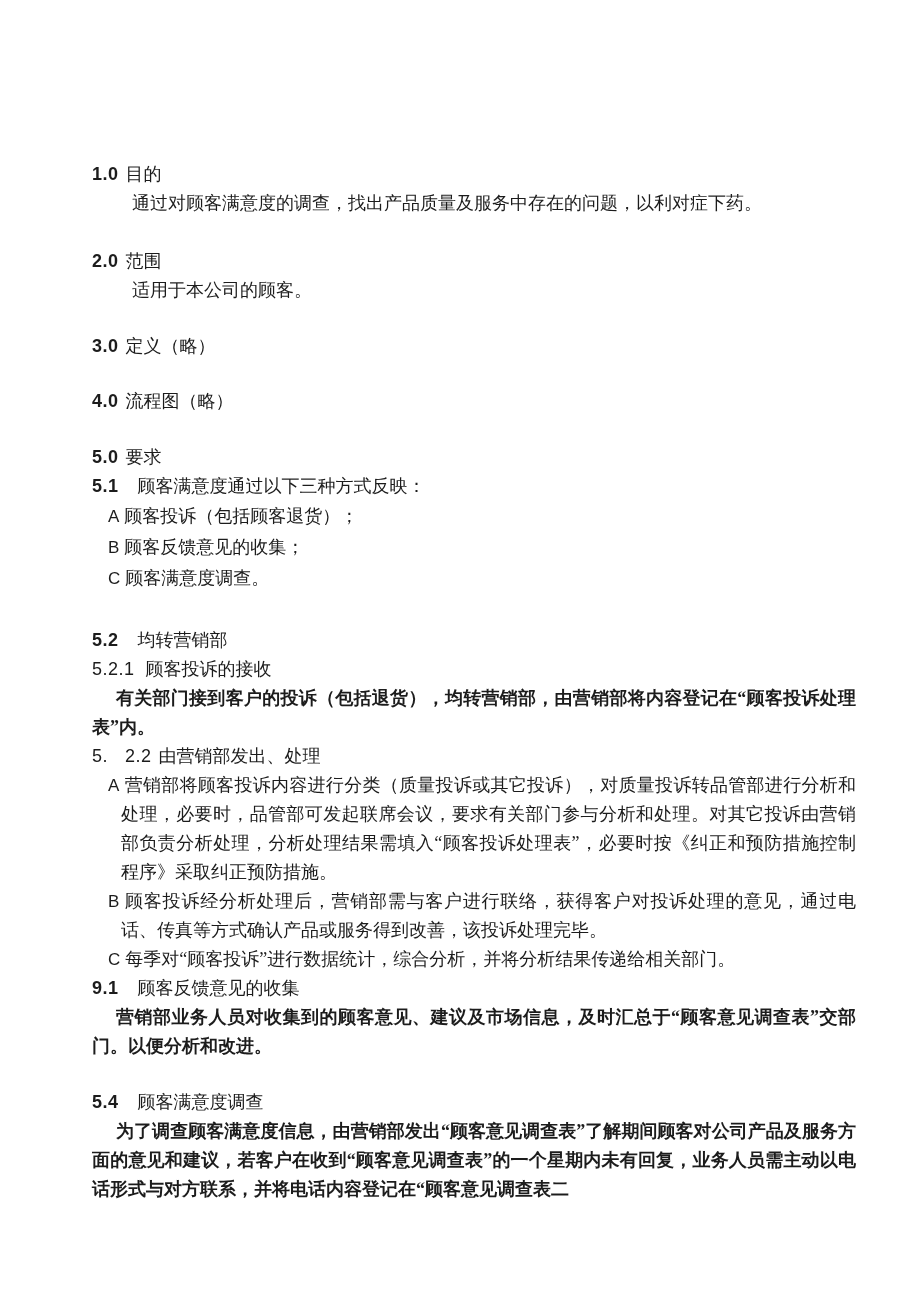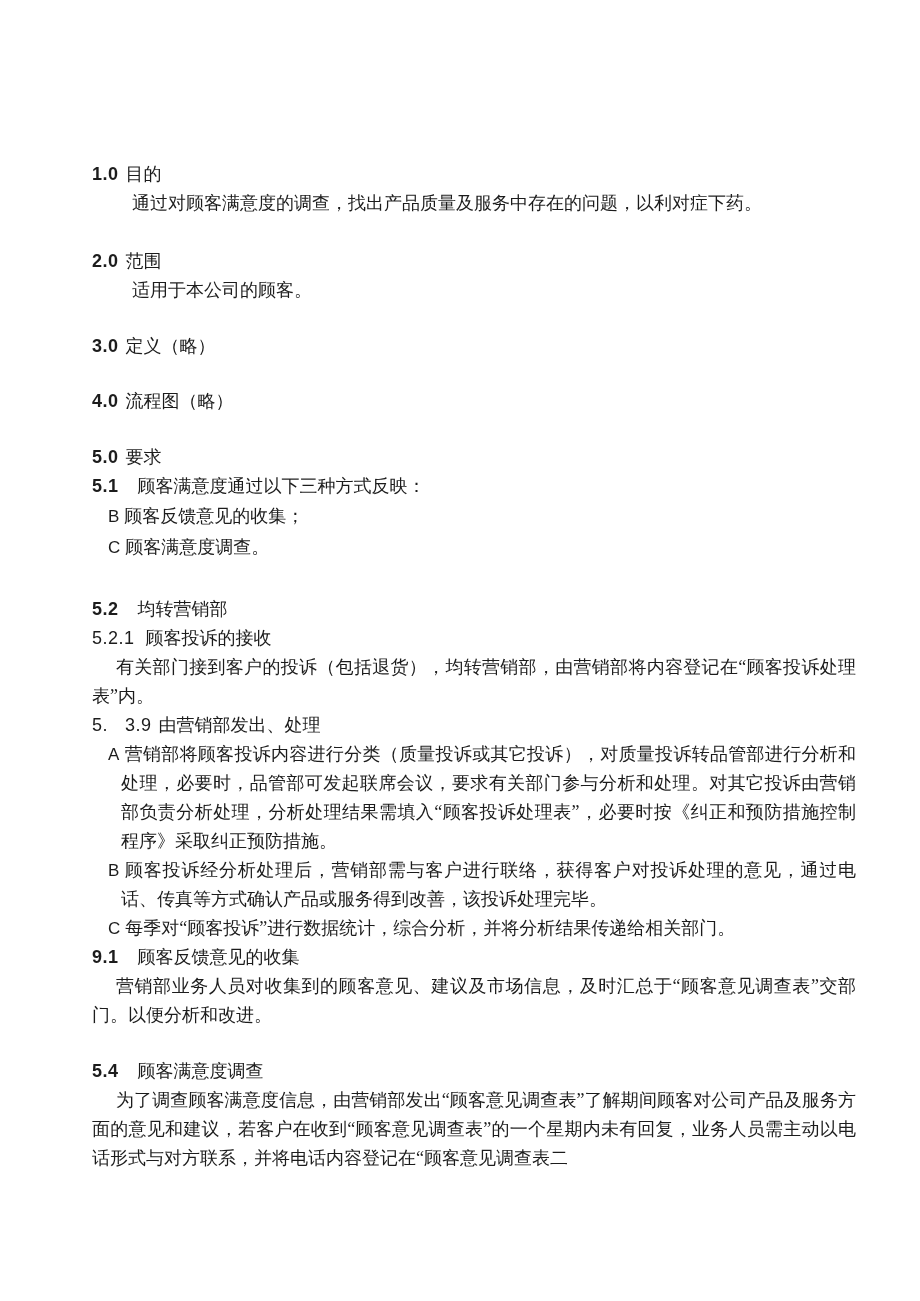--- a/index.html
+++ b/index.html
@@ -37,21 +37,21 @@
   }
   .num.plain {
     font-weight: normal;
   }
   .gap-sm { margin-right: 7px; margin-top: 12px; }
   .gap-md { margin-right: 11px; }
   .gap-lg { margin-right: 19px; }
   .gap-tab { margin-right: 17px; }
   
   .indent-40 { text-indent: 40px; }
-  .indent-24 { text-indent: 24px; }
+  .indent-24 { text-indent: 24px; font-weight: bold; }
   
   .abc-item {
     padding-left: 29px;
     text-indent: -13px;
     line-height: 30px;
   }
   .abc-item.tight { line-height: 29px; }
   .abc-letter {
     font-family: "Liberation Sans", sans-serif;
     font-size: 17px;
@@ -87,37 +87,40 @@
   </div>
 
   <div class="h-line mt27">
     <span class="num gap-sm">5.0</span><span>要求</span>
   </div>
 
   <div class="h-line">
     <span class="num gap-lg">5.1</span><span>顾客满意度通过以下三种方式反映：</span>
   </div>
   <div class="abc-item">
+    <span class="abc-letter">A</span><span>顾客投诉（包括顾客退货）；</span>
+  </div>
+  <div class="abc-item">
     <span class="abc-letter">B</span><span>顾客反馈意见的收集；</span>
   </div>
   <div class="abc-item">
     <span class="abc-letter">C</span><span>顾客满意度调查。</span>
   </div>
 
   <div class="h-line mt32">
     <span class="num gap-lg">5.2</span><span>均转营销部</span>
   </div>
 
   <div class="h-line">
     <span class="num plain gap-md">5.2.1</span><span>顾客投诉的接收</span>
   </div>
   <p class="body-para indent-24">有关部门接到客户的投诉（包括退货），均转营销部，由营销部将内容登记在“顾客投诉处理表”内。</p>
 
   <div class="h-line">
-    <span class="num plain gap-tab">5.</span><span class="num plain gap-sm">3.9</span><span>由营销部发出、处理</span>
+    <span class="num plain gap-tab">5.</span><span class="num plain gap-sm">2.2</span><span>由营销部发出、处理</span>
   </div>
   <div class="abc-item tight">
     <span class="abc-letter">A</span><span>营销部将顾客投诉内容进行分类（质量投诉或其它投诉），对质量投诉转品管部进行分析和处理，必要时，品管部可发起联席会议，要求有关部门参与分析和处理。对其它投诉由营销部负责分析处理，分析处理结果需填入“顾客投诉处理表”，必要时按《纠正和预防措施控制程序》采取纠正预防措施。</span>
   </div>
   <div class="abc-item tight">
     <span class="abc-letter">B</span><span>顾客投诉经分析处理后，营销部需与客户进行联络，获得客户对投诉处理的意见，通过电话、传真等方式确认产品或服务得到改善，该投诉处理完毕。</span>
   </div>
   <div class="abc-item tight">
     <span class="abc-letter">C</span><span>每季对“顾客投诉”进行数据统计，综合分析，并将分析结果传递给相关部门。</span>
   </div>

